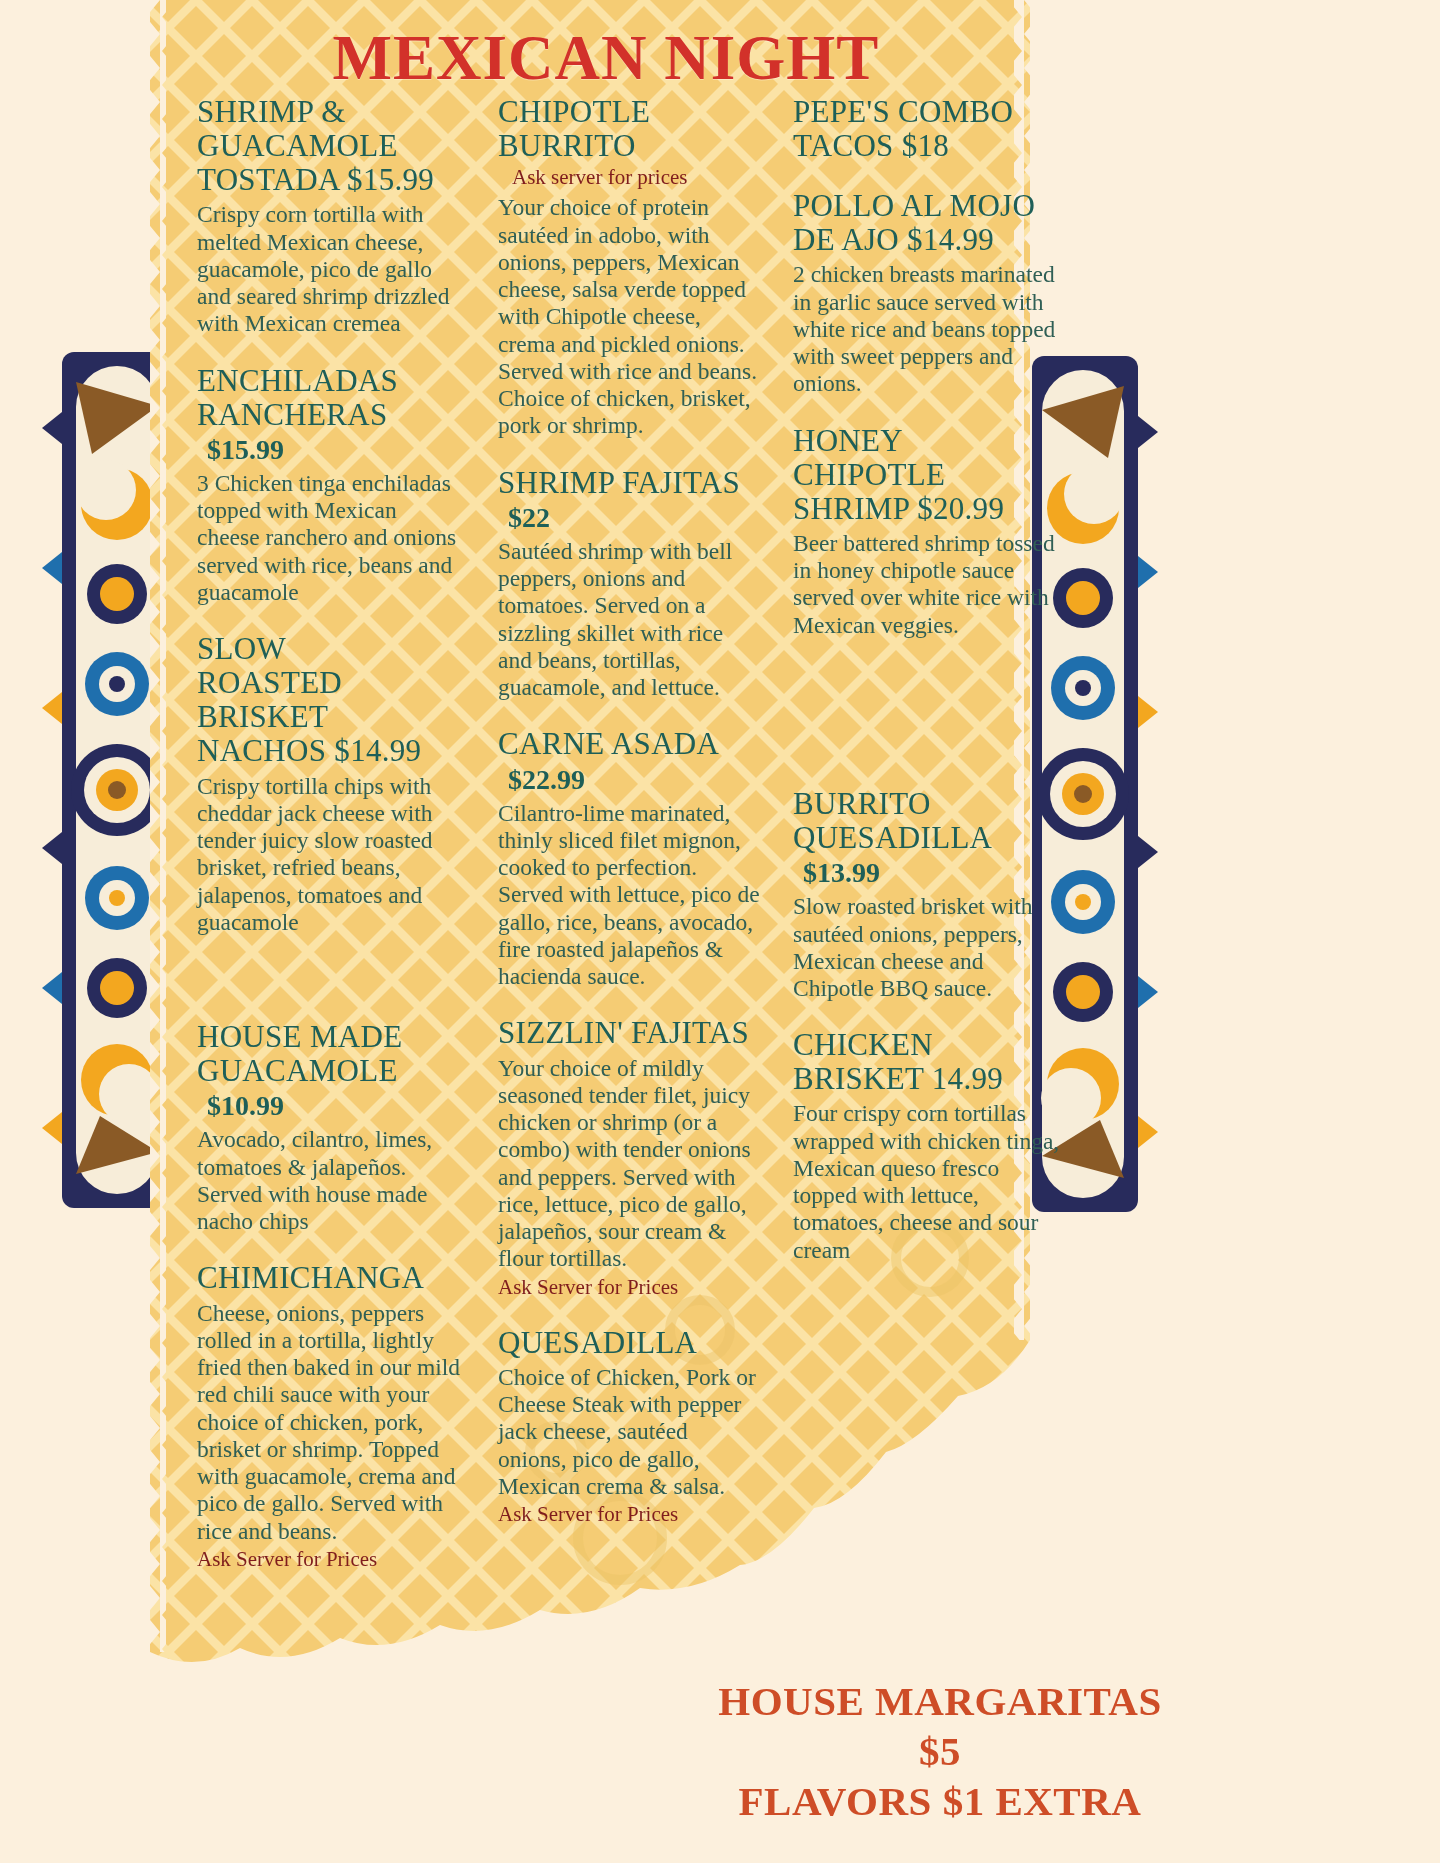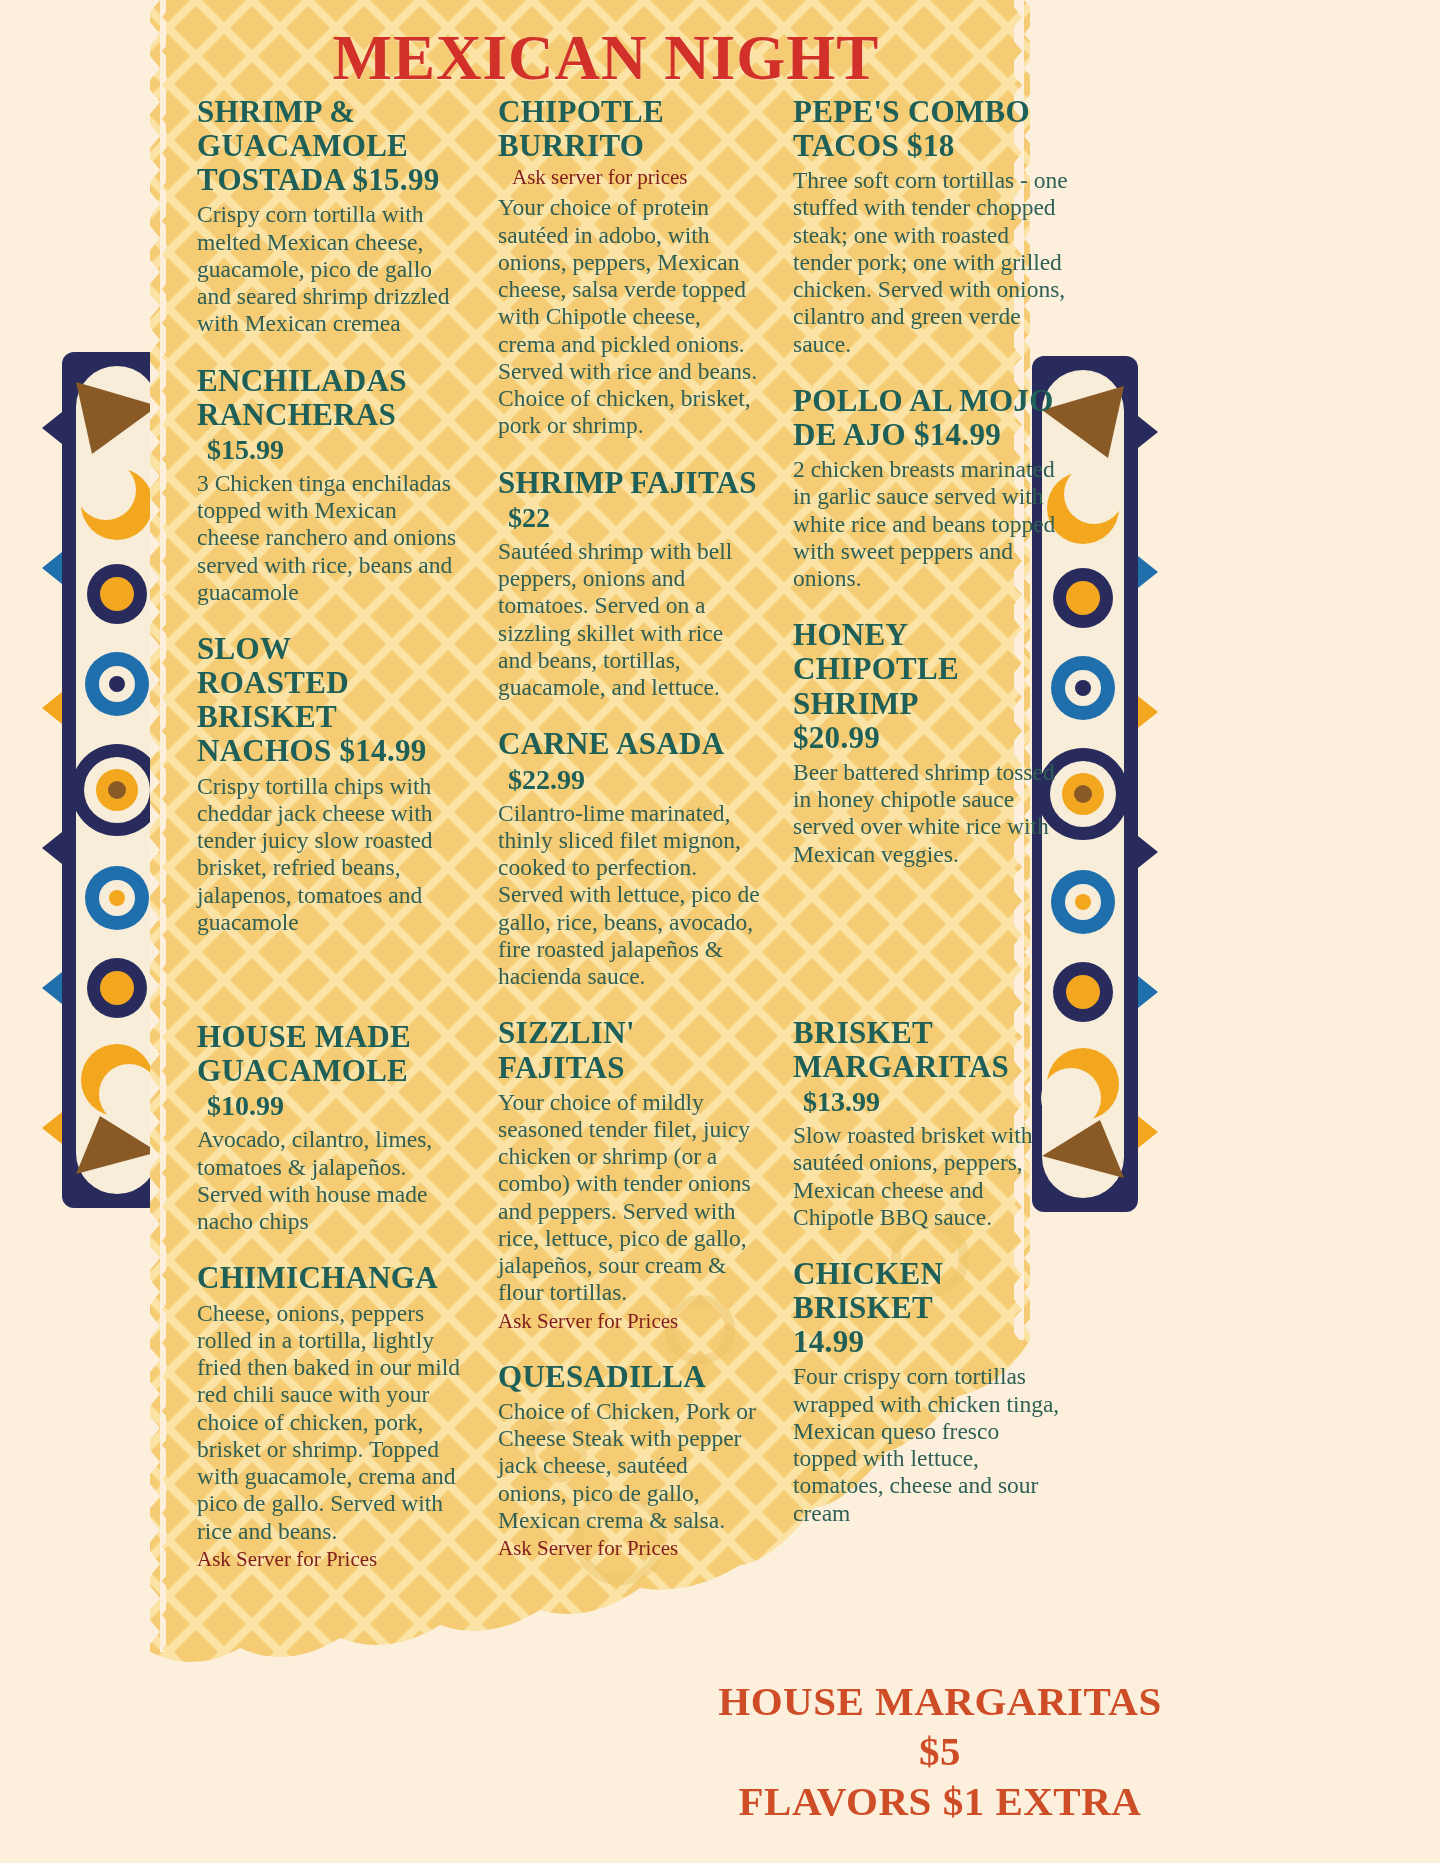--- a/index.html
+++ b/index.html
@@ -21,21 +21,21 @@
   .col1{left:197px;width:263px;}
   .col2{left:498px;width:264px;}
   .col3{left:793px;width:276px;}
 
   .item{margin:0 0 26px 0;}
   .gap1{margin-top:84px;}
   .gap3{margin-top:148px;}
 
   .head{
     margin:0;font-size:31px;line-height:1.1;color:#1E5F58;
-    font-weight:bold;letter-spacing:.3px;
+    font-weight:normal;letter-spacing:.3px;
   }
   .head.narrow{max-width:214px;}
   .head.narrow2{max-width:232px;}
 
   .price-below{
     font-size:28px;font-weight:bold;color:#1E5F58;
     padding-left:10px;line-height:1.15;margin-top:2px;
   }
   .note{font-size:21px;font-weight:normal;color:#7f1d1d;line-height:1.2;}
   .note-top{padding-left:14px;margin-top:2px;}
@@ -185,35 +185,34 @@
     <p class="desc">Choice of Chicken, Pork or Cheese Steak with pepper jack cheese, sautéed onions, pico de gallo, Mexican crema &amp; salsa.</p>
     <div class="note note-bottom">Ask Server for Prices</div>
   </div>
 
 </div>
 
 <div class="col col3">
 
   <div class="item">
     <h3 class="head"><span>PEPE'S COMBO TACOS</span> <span>$18</span></h3>
-    <p class="desc">Three soft corn tortillas - one stuffed with tender chopped steak; one with roasted tender pork; one with grilled chicken. Served with onions, cilantro and green verde sauce.</p>
   </div>
 
   <div class="item">
     <h3 class="head"><span>POLLO AL MOJO DE AJO</span> <span>$14.99</span></h3>
     <p class="desc">2 chicken breasts marinated in garlic sauce served with white rice and beans topped with sweet peppers and onions.</p>
   </div>
 
   <div class="item">
     <h3 class="head narrow"><span>HONEY CHIPOTLE SHRIMP</span> <span>$20.99</span></h3>
     <p class="desc">Beer battered shrimp tossed in honey chipotle sauce served over white rice with Mexican veggies.</p>
   </div>
 
   <div class="item gap3">
-    <h3 class="head">BRISKET MARGARITAS</h3>
+    <h3 class="head">BURRITO QUESADILLA</h3>
     <div class="price-below">$13.99</div>
     <p class="desc">Slow roasted brisket with sautéed onions, peppers, Mexican cheese and Chipotle BBQ sauce.</p>
   </div>
 
   <div class="item">
     <h3 class="head narrow"><span>CHICKEN BRISKET</span> <span>14.99</span></h3>
     <p class="desc">Four crispy corn tortillas wrapped with chicken tinga, Mexican queso fresco topped with lettuce, tomatoes, cheese and sour cream</p>
   </div>
 
 </div>

